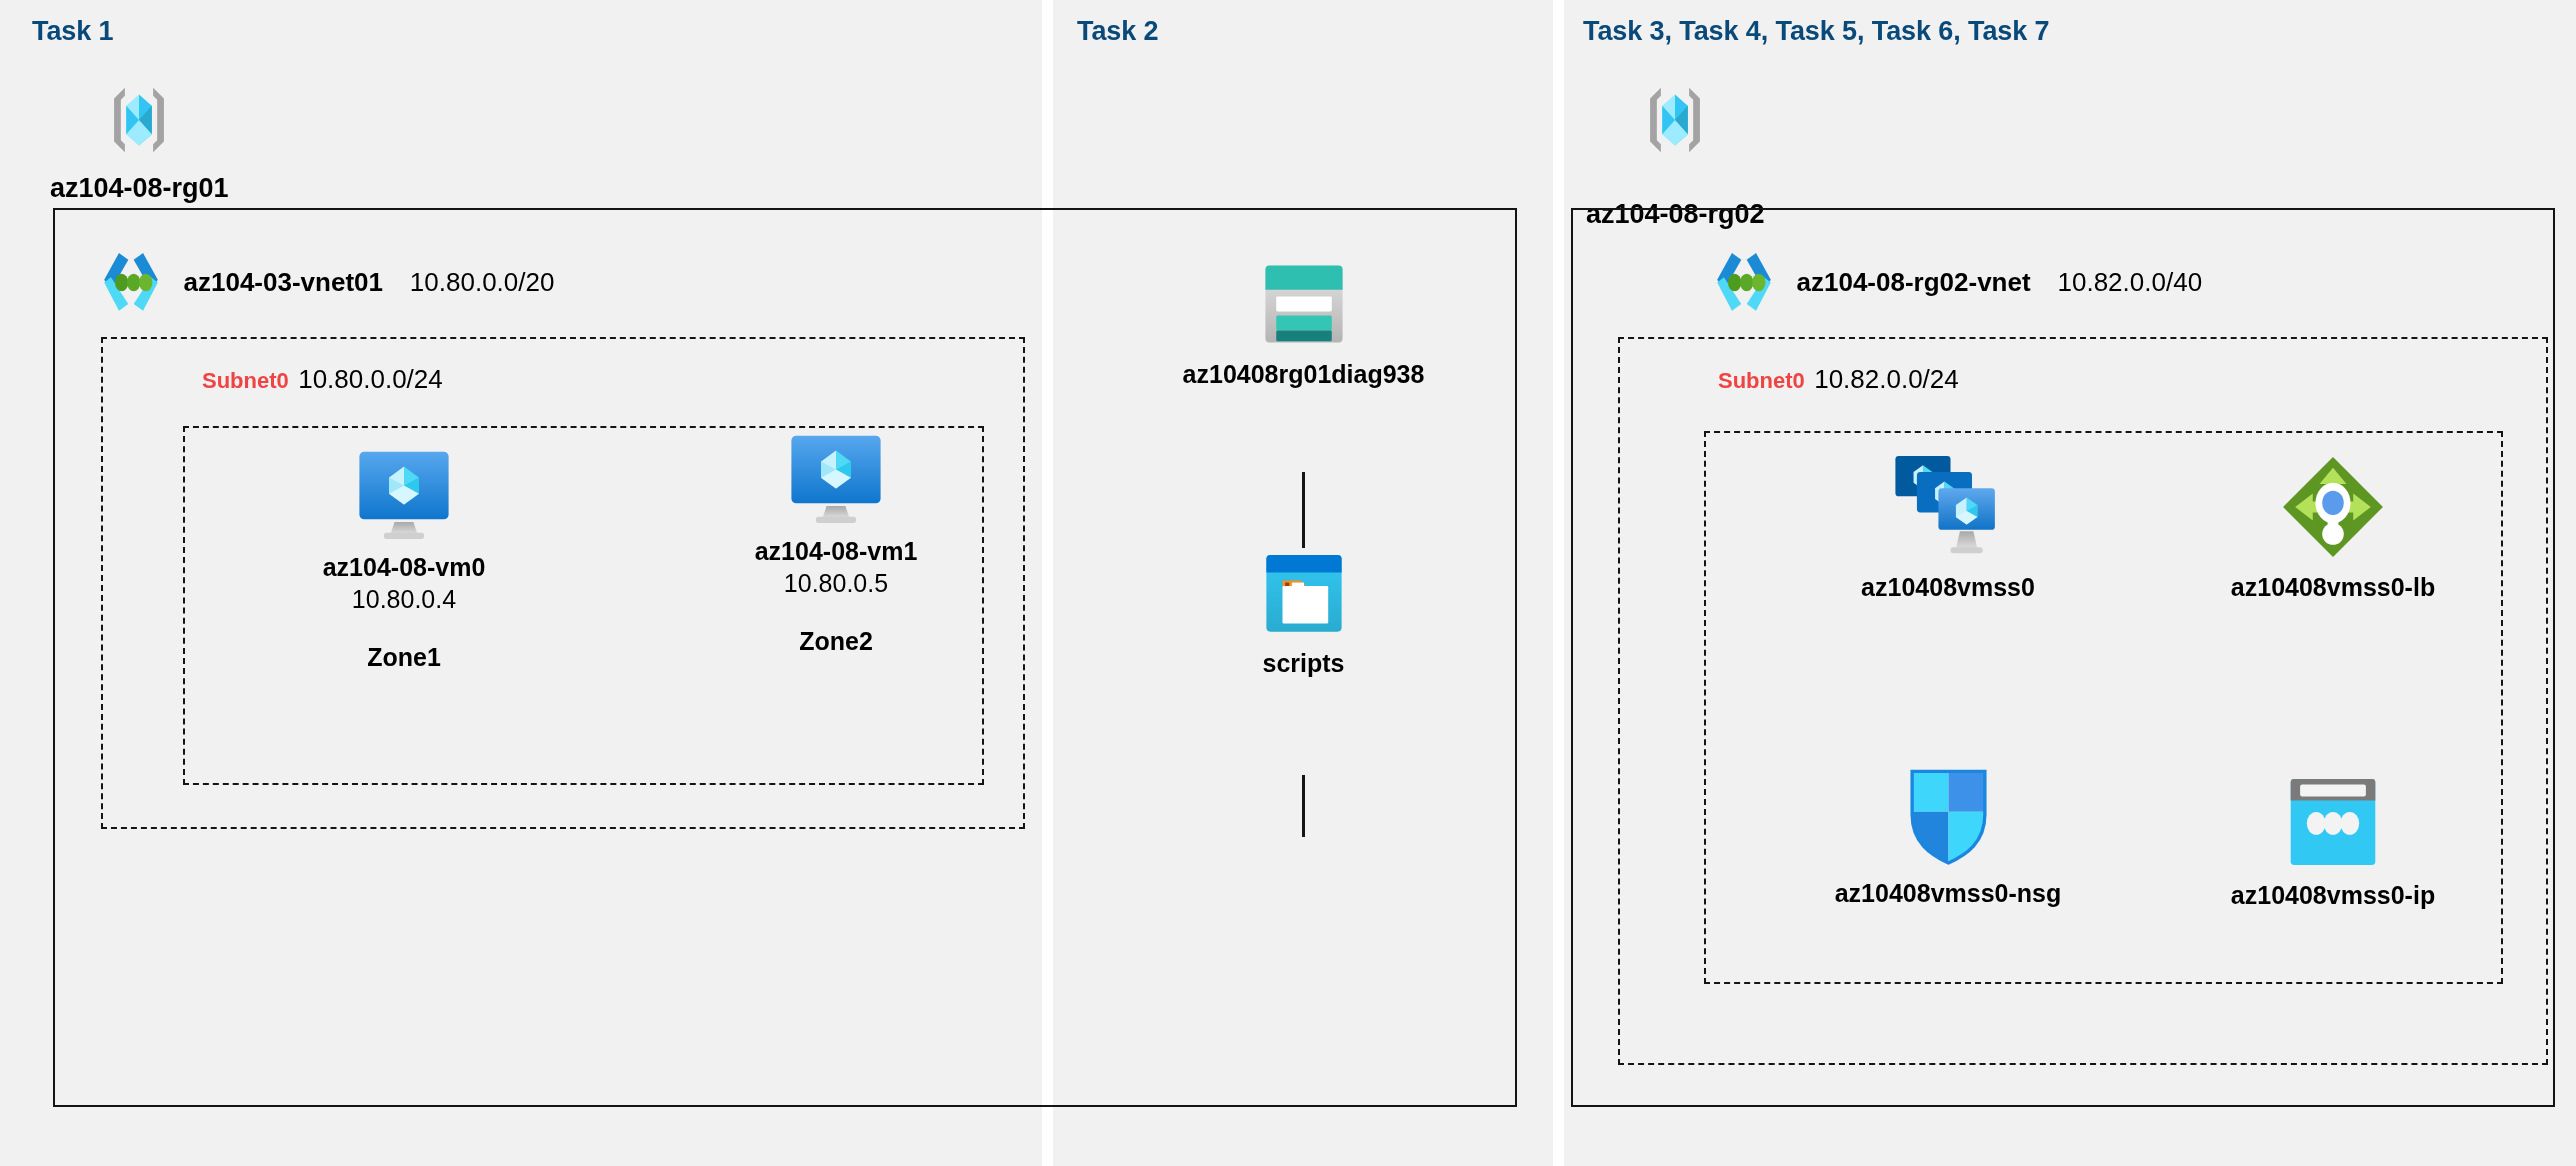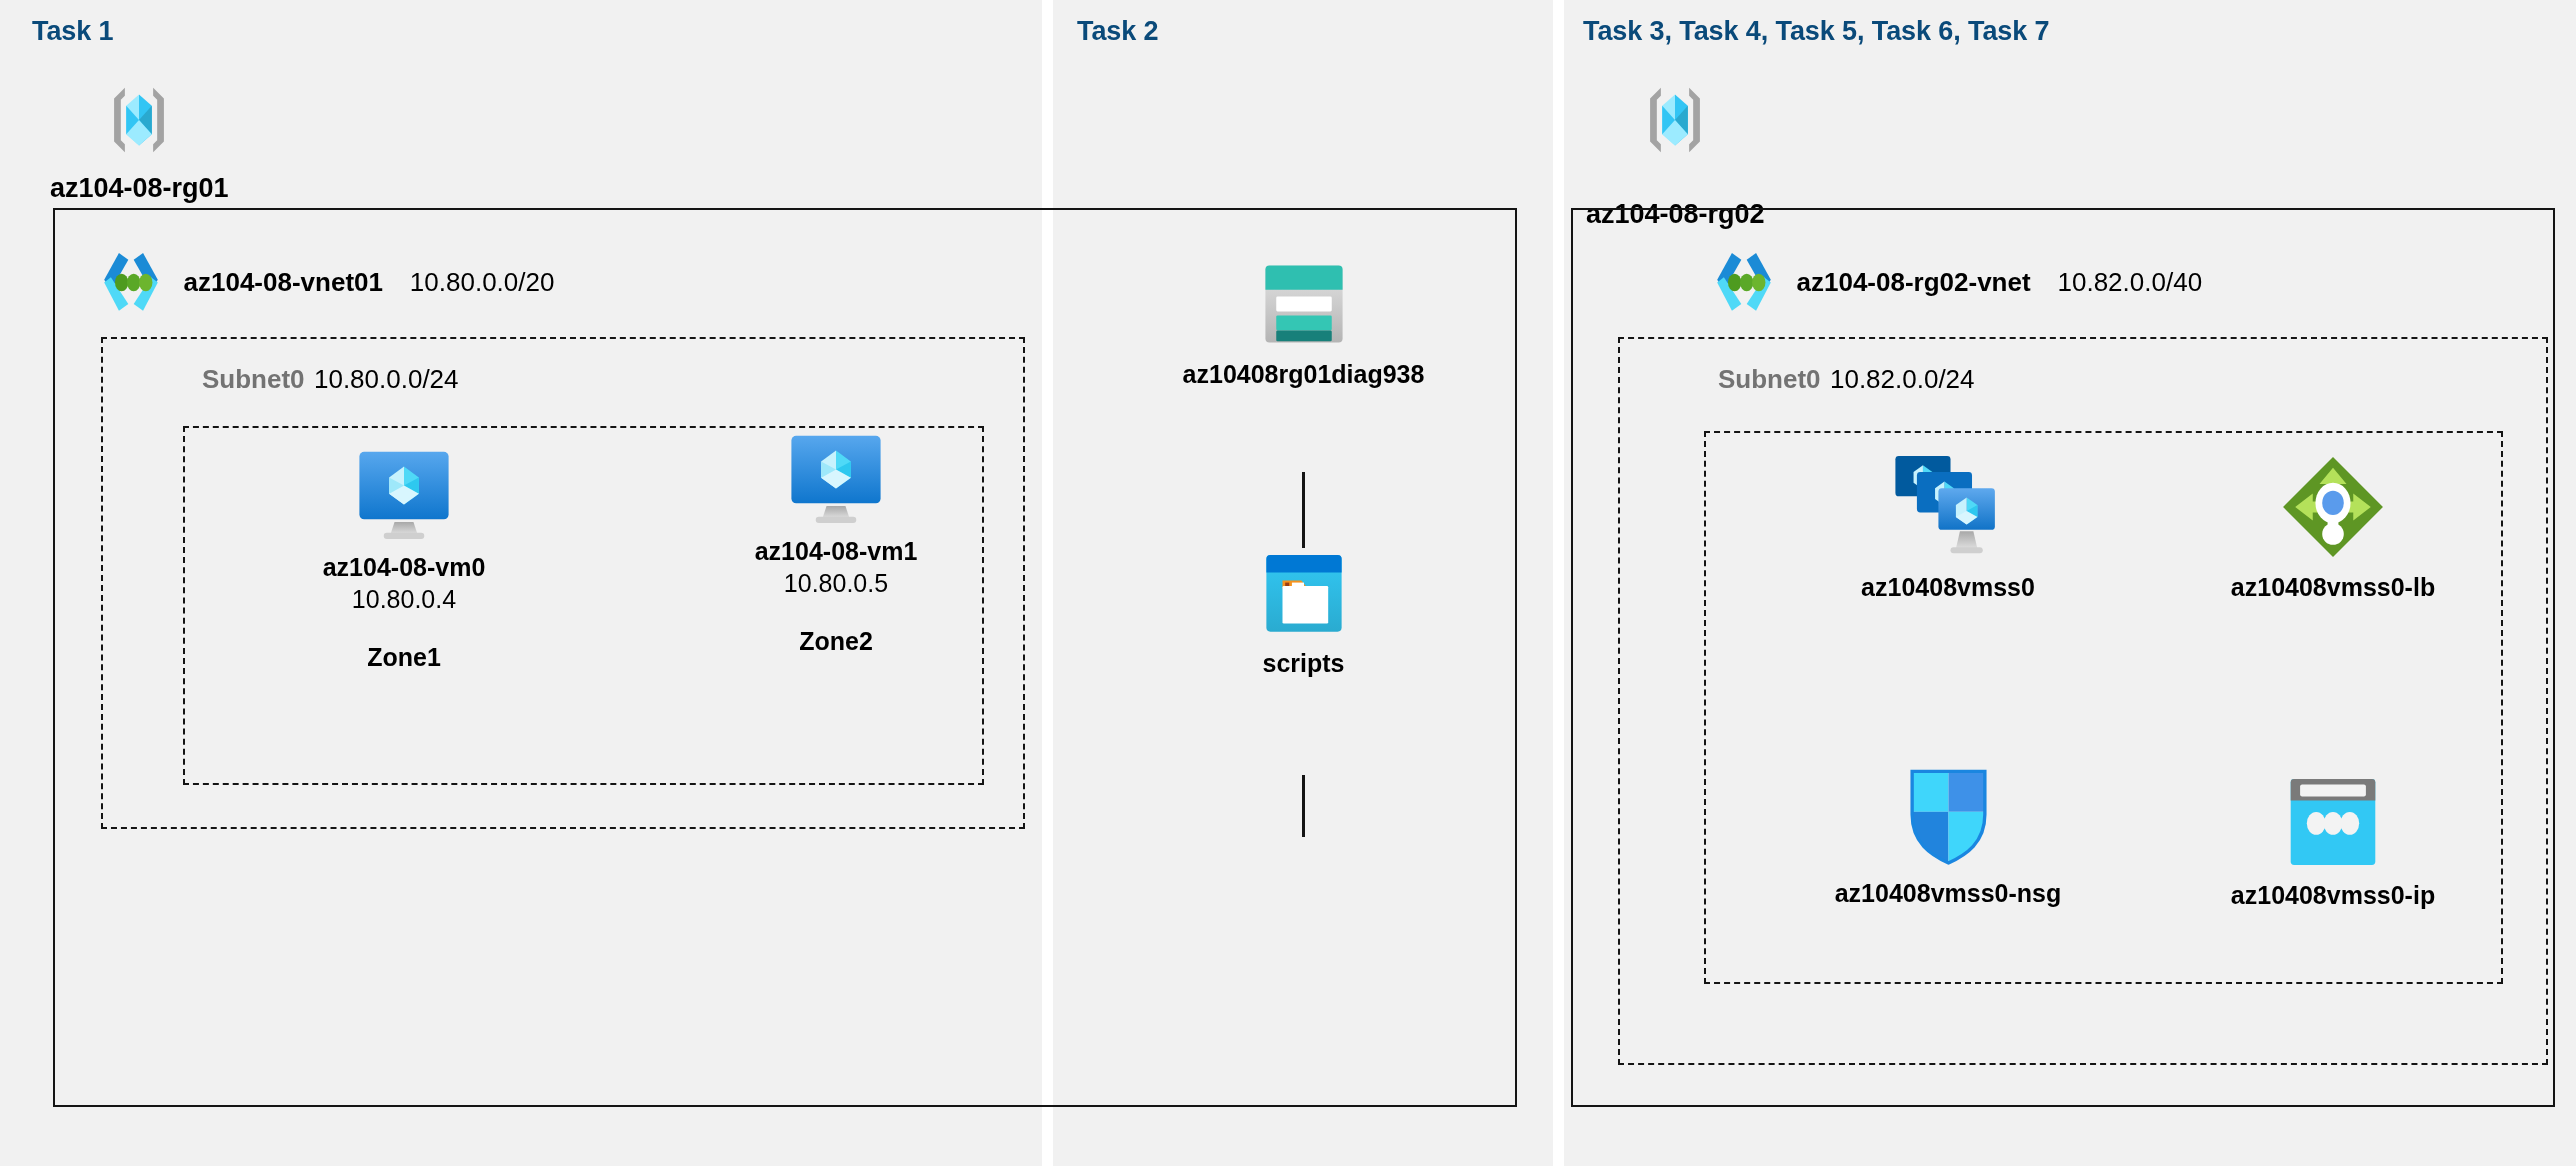--- a/index.html
+++ b/index.html
@@ -53,21 +53,21 @@
   
   .dashed-box { position: absolute; border: 2.7px dashed #141414; background: transparent; }
   #subnet-box-01  { left: 101px;  top: 337px;  width: 924px; height: 492px; }
   #zone-box-01    { left: 183px;  top: 426px;  width: 801px; height: 359px; }
   #subnet-box-02  { left: 1618px; top: 337px;  width: 930px; height: 728px; }
   #inner-box-02   { left: 1704px; top: 431px;  width: 799px; height: 553px; }
 
   .subnet-row { position: absolute; display: flex; align-items: baseline; }
   #subnet-row-01 { left: 202px;  top: 364px; }
   #subnet-row-02 { left: 1718px; top: 364px; }
-  .subnet-name { font-size: 26px; font-weight: bold; color: #737373; white-space: nowrap; }
+  .subnet-name { font-size: 22px; font-weight: bold; color: #ef4444; white-space: nowrap; }
 
   
   .node { position: absolute; display: flex; flex-direction: column; align-items: center; }
   .node .caption {
     font-size: 25px; font-weight: bold; color: #000; white-space: nowrap; text-align: center;
     margin-top: 12px; line-height: 1.12;
   }
   .node .caption.sub { font-weight: normal; margin-top: 4px; }
   .node .caption.zone { font-weight: bold; margin-top: 30px; }
 
@@ -140,21 +140,21 @@
       <svg class="icon-svg" width="70" height="67" viewBox="0 0 104 100">
         <path d="M34 6 L12 46 L22 62 L48 16 Z" fill="#1b8bd6"></path>
         <path d="M12 50 L34 92 L48 82 L22 42 Z" fill="#4fd9f7"></path>
         <path d="M70 6 L92 46 L82 62 L56 16 Z" fill="#1b8bd6"></path>
         <path d="M92 50 L70 92 L56 82 L82 42 Z" fill="#4fd9f7"></path>
         <ellipse cx="38" cy="50" rx="10" ry="13" fill="#4e9b1f"></ellipse>
         <ellipse cx="56" cy="50" rx="10" ry="13" fill="#5aa827"></ellipse>
         <ellipse cx="74" cy="50" rx="10" ry="13" fill="#6cb52e"></ellipse>
       </svg>
     </span>
-    <span class="res-name">az104-08-vnet01</span>
+    <span class="res-name">az104-03-vnet01</span>
     <span class="res-cidr">10.80.0.0/20</span>
   </div>
 
   <div class="vnet-row" id="vnet-row-02">
     <span>
       <svg class="icon-svg" width="70" height="67" viewBox="0 0 104 100">
         <path d="M34 6 L12 46 L22 62 L48 16 Z" fill="#1b8bd6"></path>
         <path d="M12 50 L34 92 L48 82 L22 42 Z" fill="#4fd9f7"></path>
         <path d="M70 6 L92 46 L82 62 L56 16 Z" fill="#1b8bd6"></path>
         <path d="M92 50 L70 92 L56 82 L82 42 Z" fill="#4fd9f7"></path>

